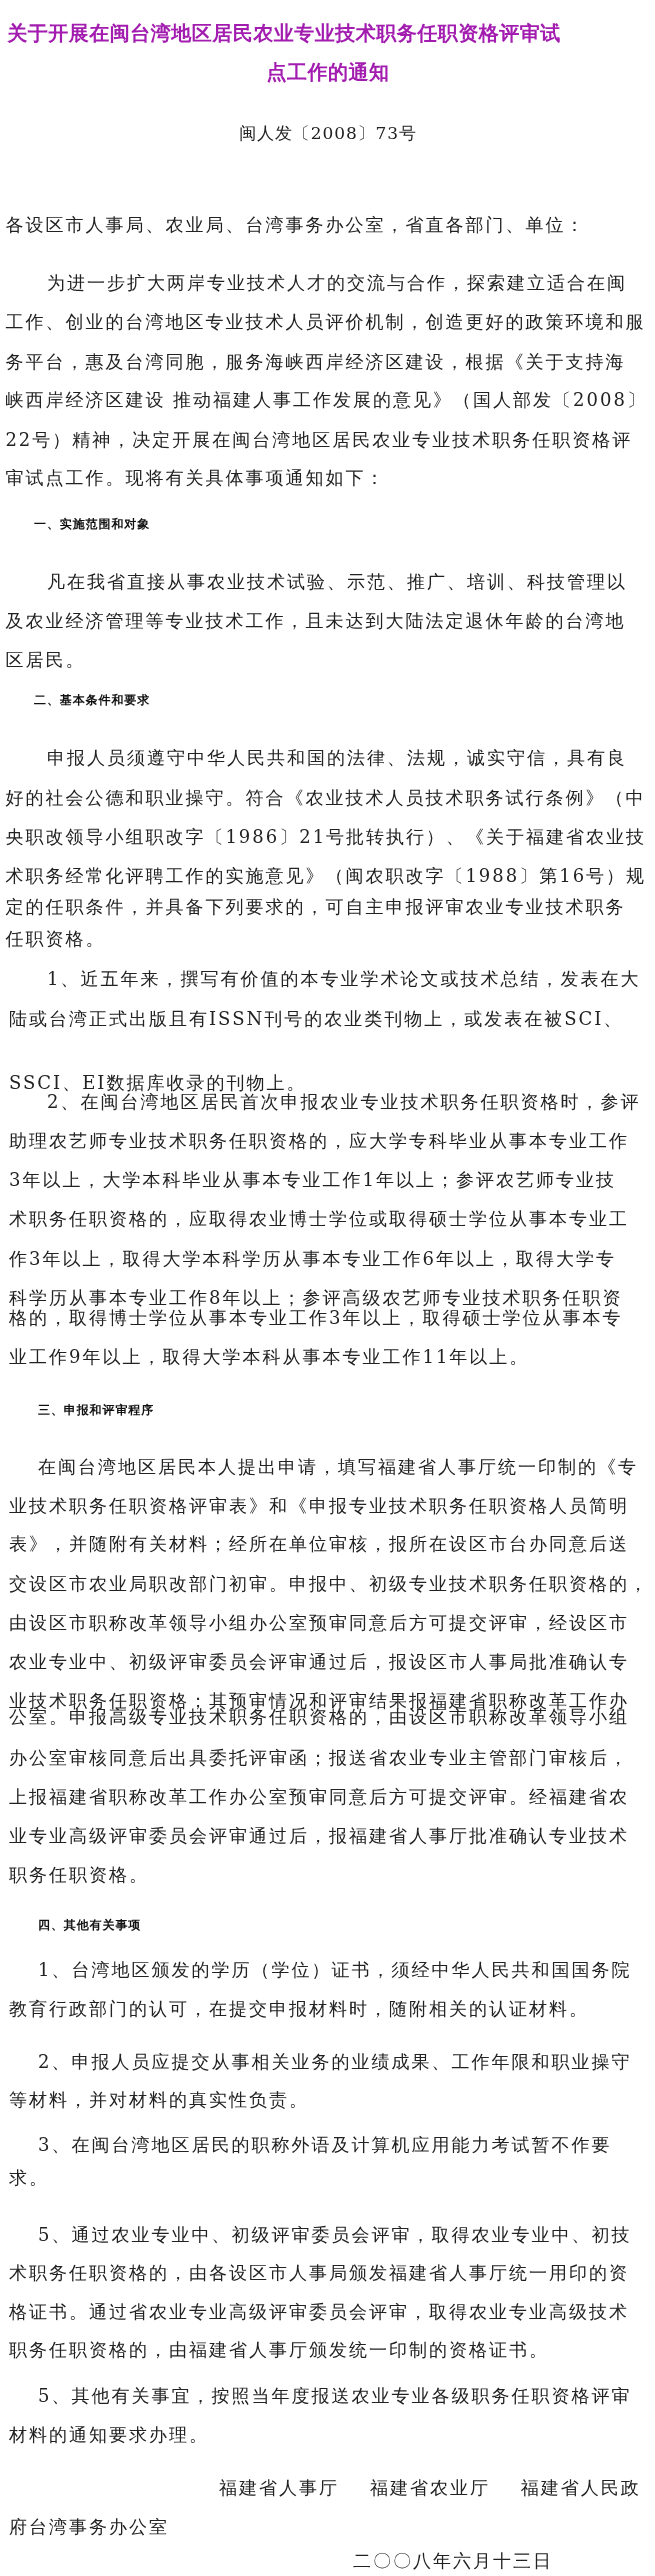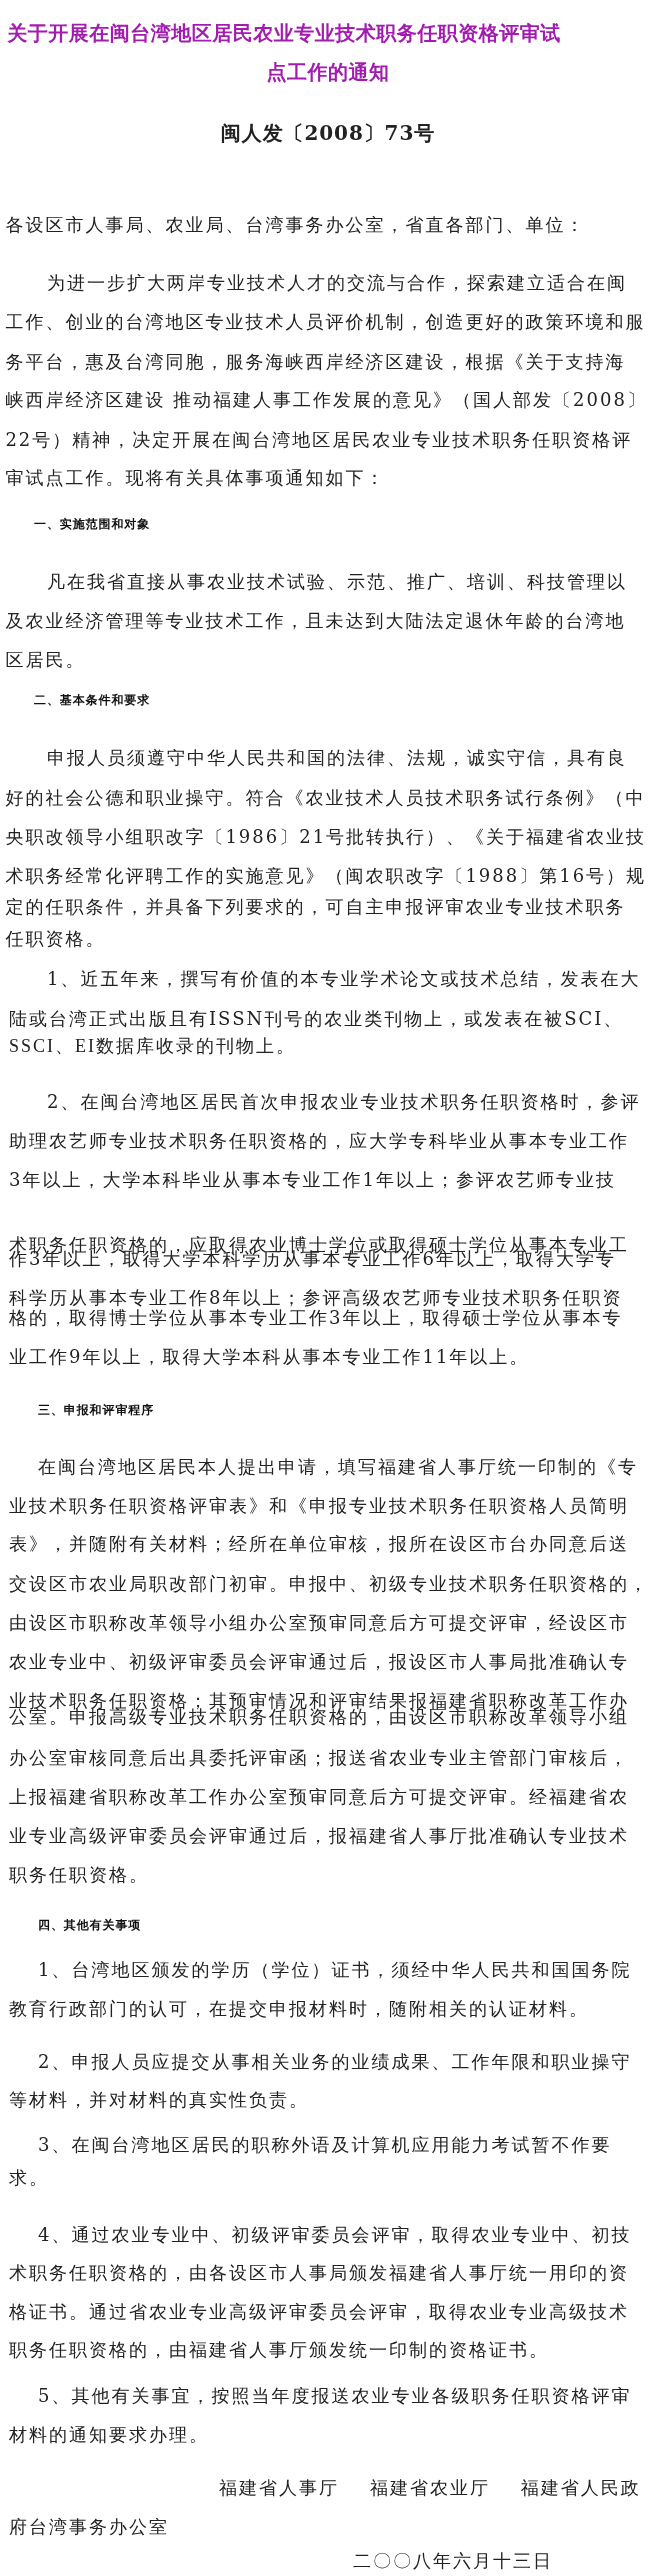--- a/index.html
+++ b/index.html
@@ -34,25 +34,24 @@
     white-space: pre;
     font-size: 20px;
     line-height: 27px;
     font-weight: bold;
     color: #a21caf;
     letter-spacing: 0.5px;
   }
   .docno {
     position: absolute;
     white-space: pre;
-    font-size: 20px;
+    font-size: 17px;
     line-height: 22px;
     color: #222;
     letter-spacing: 0.9px;
-    font-weight: bold;
   }
   .heading {
     position: absolute;
     white-space: pre;
     font-size: 12px;
     line-height: 22px;
     font-weight: bold;
     color: #111;
     letter-spacing: 0.9px;
   }
@@ -91,26 +90,26 @@
 
     <div class="line" style="left:47px; top:747px;">申报人员须遵守中华人民共和国的法律、法规，诚实守信，具有良</div>
     <div class="line" style="left:5.4px; top:787px;">好的社会公德和职业操守。符合《农业技术人员技术职务试行条例》（中</div>
     <div class="line" style="left:5.4px; top:826px;">央职改领导小组职改字〔1986〕21号批转执行）、《关于福建省农业技</div>
     <div class="line" style="left:5.4px; top:865px;">术职务经常化评聘工作的实施意见》（闽农职改字〔1988〕第16号）规</div>
     <div class="line" style="left:5.4px; top:896px;">定的任职条件，并具备下列要求的，可自主申报评审农业专业技术职务</div>
     <div class="line" style="left:5.4px; top:928px;text-align:center;">任职资格。</div>
 
     <div class="line" style="left:47px; top:968px;">1、近五年来，撰写有价值的本专业学术论文或技术总结，发表在大</div>
     <div class="line" style="left:9px; top:1008px;">陆或台湾正式出版且有ISSN刊号的农业类刊物上，或发表在被SCI、</div>
-    <div class="line" style="left:9px; top:1035px;font-family:Liberation Serif, serif;">SSCI、EI数据库收录的刊物上。</div>
+    <div class="line" style="left:9px; top:1072px;">SSCI、EI数据库收录的刊物上。</div>
 
     <div class="line" style="left:47px; top:1091px;">2、在闽台湾地区居民首次申报农业专业技术职务任职资格时，参评</div>
     <div class="line" style="left:9px; top:1130px;">助理农艺师专业技术职务任职资格的，应大学专科毕业从事本专业工作</div>
     <div class="line" style="left:9px; top:1169px;">3年以上，大学本科毕业从事本专业工作1年以上；参评农艺师专业技</div>
-    <div class="line" style="left:9px; top:1208px;margin-top:26px;">术职务任职资格的，应取得农业博士学位或取得硕士学位从事本专业工</div>
+    <div class="line" style="left:9px; top:1208px;">术职务任职资格的，应取得农业博士学位或取得硕士学位从事本专业工</div>
     <div class="line" style="left:9px; top:1248px;">作3年以上，取得大学本科学历从事本专业工作6年以上，取得大学专</div>
     <div class="line" style="left:9px; top:1287px;">科学历从事本专业工作8年以上；参评高级农艺师专业技术职务任职资</div>
     <div class="line" style="left:9px; top:1307px;">格的，取得博士学位从事本专业工作3年以上，取得硕士学位从事本专</div>
     <div class="line" style="left:9px; top:1346px;">业工作9年以上，取得大学本科从事本专业工作11年以上。</div>
   </div>
 
   <div>
     <div class="heading" style="left:38px; top:1399px;">三、申报和评审程序</div>
     <div class="line" style="left:38px; top:1456px;">在闽台湾地区居民本人提出申请，填写福建省人事厅统一印制的《专</div>
     <div class="line" style="left:9px; top:1495px;">业技术职务任职资格评审表》和《申报专业技术职务任职资格人员简明</div>
@@ -131,21 +130,21 @@
 
     <div class="line" style="left:38px; top:1959px;">1、台湾地区颁发的学历（学位）证书，须经中华人民共和国国务院</div>
     <div class="line" style="left:9px; top:1998px;">教育行政部门的认可，在提交申报材料时，随附相关的认证材料。</div>
 
     <div class="line" style="left:38px; top:2051px;">2、申报人员应提交从事相关业务的业绩成果、工作年限和职业操守</div>
     <div class="line" style="left:9px; top:2089px;">等材料，并对材料的真实性负责。</div>
 
     <div class="line" style="left:38px; top:2134px;">3、在闽台湾地区居民的职称外语及计算机应用能力考试暂不作要</div>
     <div class="line" style="left:9px; top:2167px;">求。</div>
 
-    <div class="line" style="left:38px; top:2224px;">4、通过农业专业中、初级评审委员会评审，取得农业专业中、初技</div>
+    <div class="line" style="left:38px; top:2224px;">5、通过农业专业中、初级评审委员会评审，取得农业专业中、初技</div>
     <div class="line" style="left:9px; top:2262px;">术职务任职资格的，由各设区市人事局颁发福建省人事厅统一用印的资</div>
     <div class="line" style="left:9px; top:2301px;">格证书。通过省农业专业高级评审委员会评审，取得农业专业高级技术</div>
     <div class="line" style="left:9px; top:2339px;">职务任职资格的，由福建省人事厅颁发统一印制的资格证书。</div>
 
     <div class="line" style="left:38px; top:2385px;">5、其他有关事宜，按照当年度报送农业专业各级职务任职资格评审</div>
     <div class="line" style="left:9px; top:2424px;text-align:right;">材料的通知要求办理。</div>
   </div>
 
   <div>
     <div class="line" style="left:219px; top:2477px;">福建省人事厅    福建省农业厅    福建省人民政</div>

